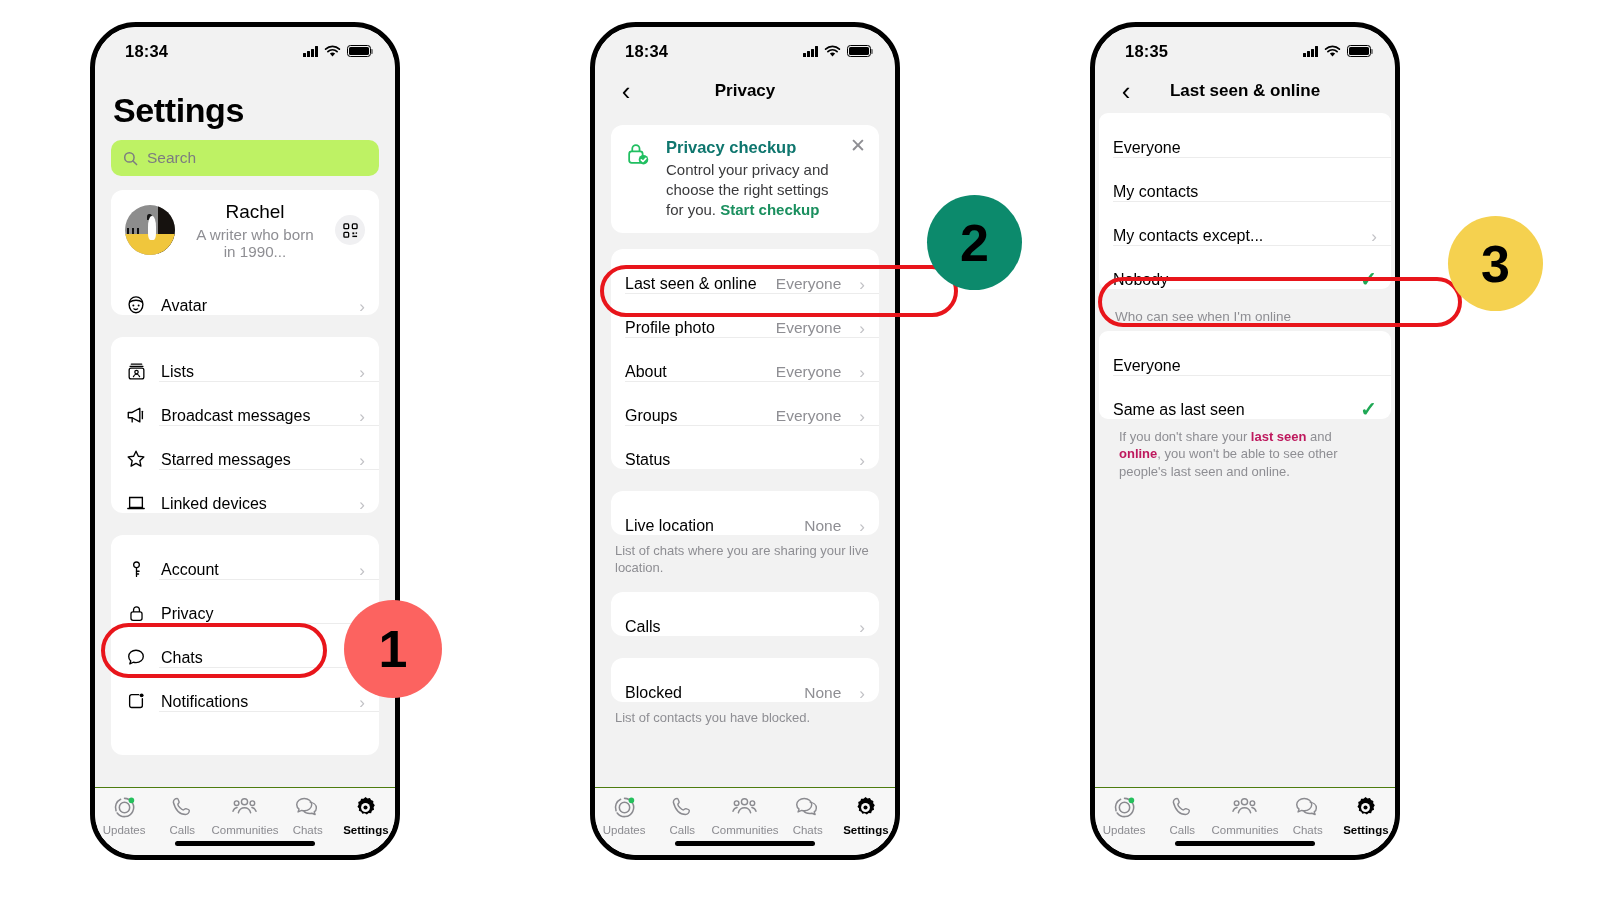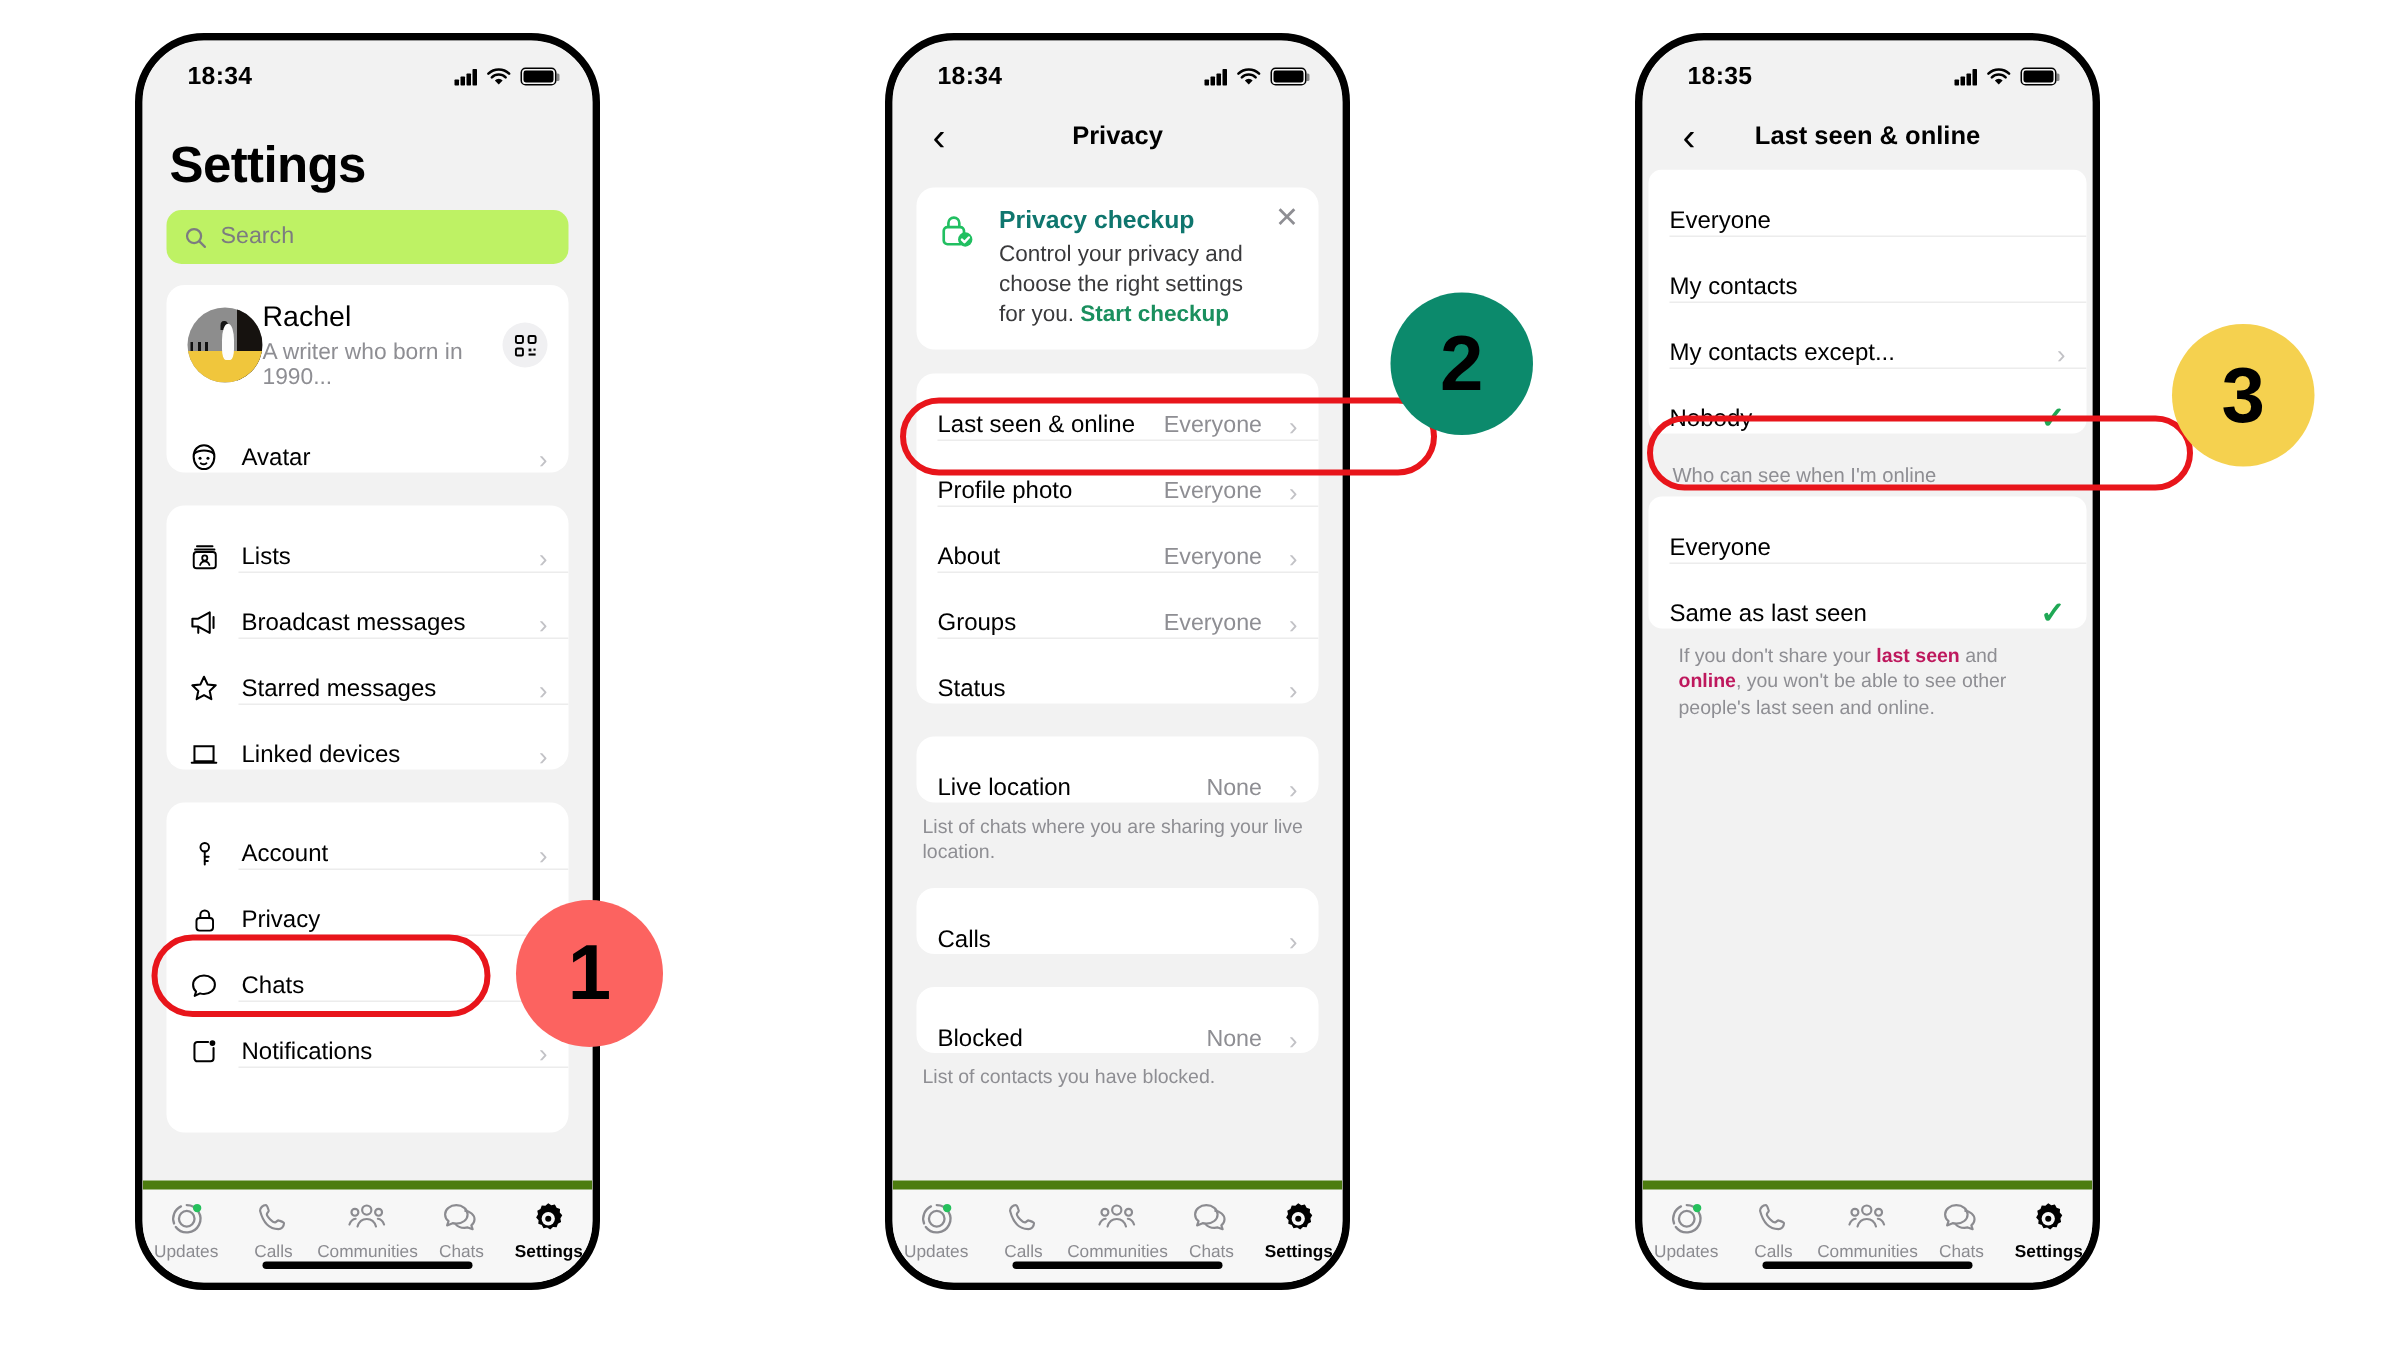--- a/index.html
+++ b/index.html
@@ -89,21 +89,21 @@
 
   .gap-lg { height:22px; }
   .gap-md { height:16px; }
   .gap-sm { height:12px; }
 
   .footnote { font-size:13px; color:#8e8e93; padding:7px 20px 0; line-height:1.33; }
   .footnote b { color:#be185d; }
   .sectionhdr { font-size:13.5px; color:#8e8e93; padding:8px 20px 7px; }
 
   
-  .profile { display:flex; align-items:center; padding:11px 14px; cursor:pointer; }
+  .profile { display:flex; align-items:center; gap:14px; padding:11px 14px; cursor:pointer;text-align:center; }
   .pfp { width:50px; height:50px; border-radius:50%; overflow:hidden; flex:0 0 50px;
          background:#8d8d8d; position:relative; }
   .pfp .bgdark { position:absolute; right:0; top:0; bottom:0; width:34%; background:#16120f; }
   .pfp .bed { position:absolute; left:0; right:0; bottom:0; height:42%; background:#f0c63c; }
   .pfp .cat { position:absolute; left:46%; top:22%; width:16%; height:48%; background:#fdfdfd;
               border-radius:45% 45% 30% 30%; }
   .pfp .cat2 { position:absolute; left:44%; top:17%; width:9%; height:12%; background:#161616;
                border-radius:50% 50% 0 0; }
   .pfp .stripes { position:absolute; left:4%; top:46%; width:26%; height:22%;
                   background:repeating-linear-gradient(90deg,#111 0 2px,transparent 2px 5px); }
@@ -116,21 +116,21 @@
   .checkup { background:#fff; border-radius:12px; margin:12px 16px 0; padding:13px 14px;
              display:flex; gap:14px; align-items:flex-start; position:relative; }
   .checkup .txt { flex:1 1 auto; padding-right:20px; }
   .checkup h4 { font-size:16.5px; font-weight:bold; color:#0f766e; margin-bottom:3px; }
   .checkup p { font-size:15px; color:#3a3a3c; line-height:1.33; }
   .checkup .link { color:#1a8f5e; font-weight:bold; }
   .checkup .x { position:absolute; right:13px; top:11px; font-size:19px; color:#8e8e93;
                 line-height:1; cursor:pointer; }
 
   
-  .tabbar { flex:0 0 68px; background:#f7f7f7; border-top:6px solid #4d7c0f;
+  .tabbar { flex:0 0 68px; background:#f7f7f7; border-top:1px solid #4d7c0f;
             display:flex; align-items:flex-start; padding-top:7px; }
   .tab { flex:1 1 0; display:flex; flex-direction:column; align-items:center; gap:4px;
          cursor:pointer; position:relative; }
   .tab .tl { font-size:11.5px; color:#8b8b90; }
   .tab.active .tl { color:#000; font-weight:bold; }
   .homebar { position:absolute; bottom:9px; left:50%; transform:translateX(-50%);
              width:140px; height:5px; border-radius:3px; background:#000; }
 
   
   .oval { position:absolute; border:4px solid #e8151b; border-radius:30px; pointer-events:none; }

